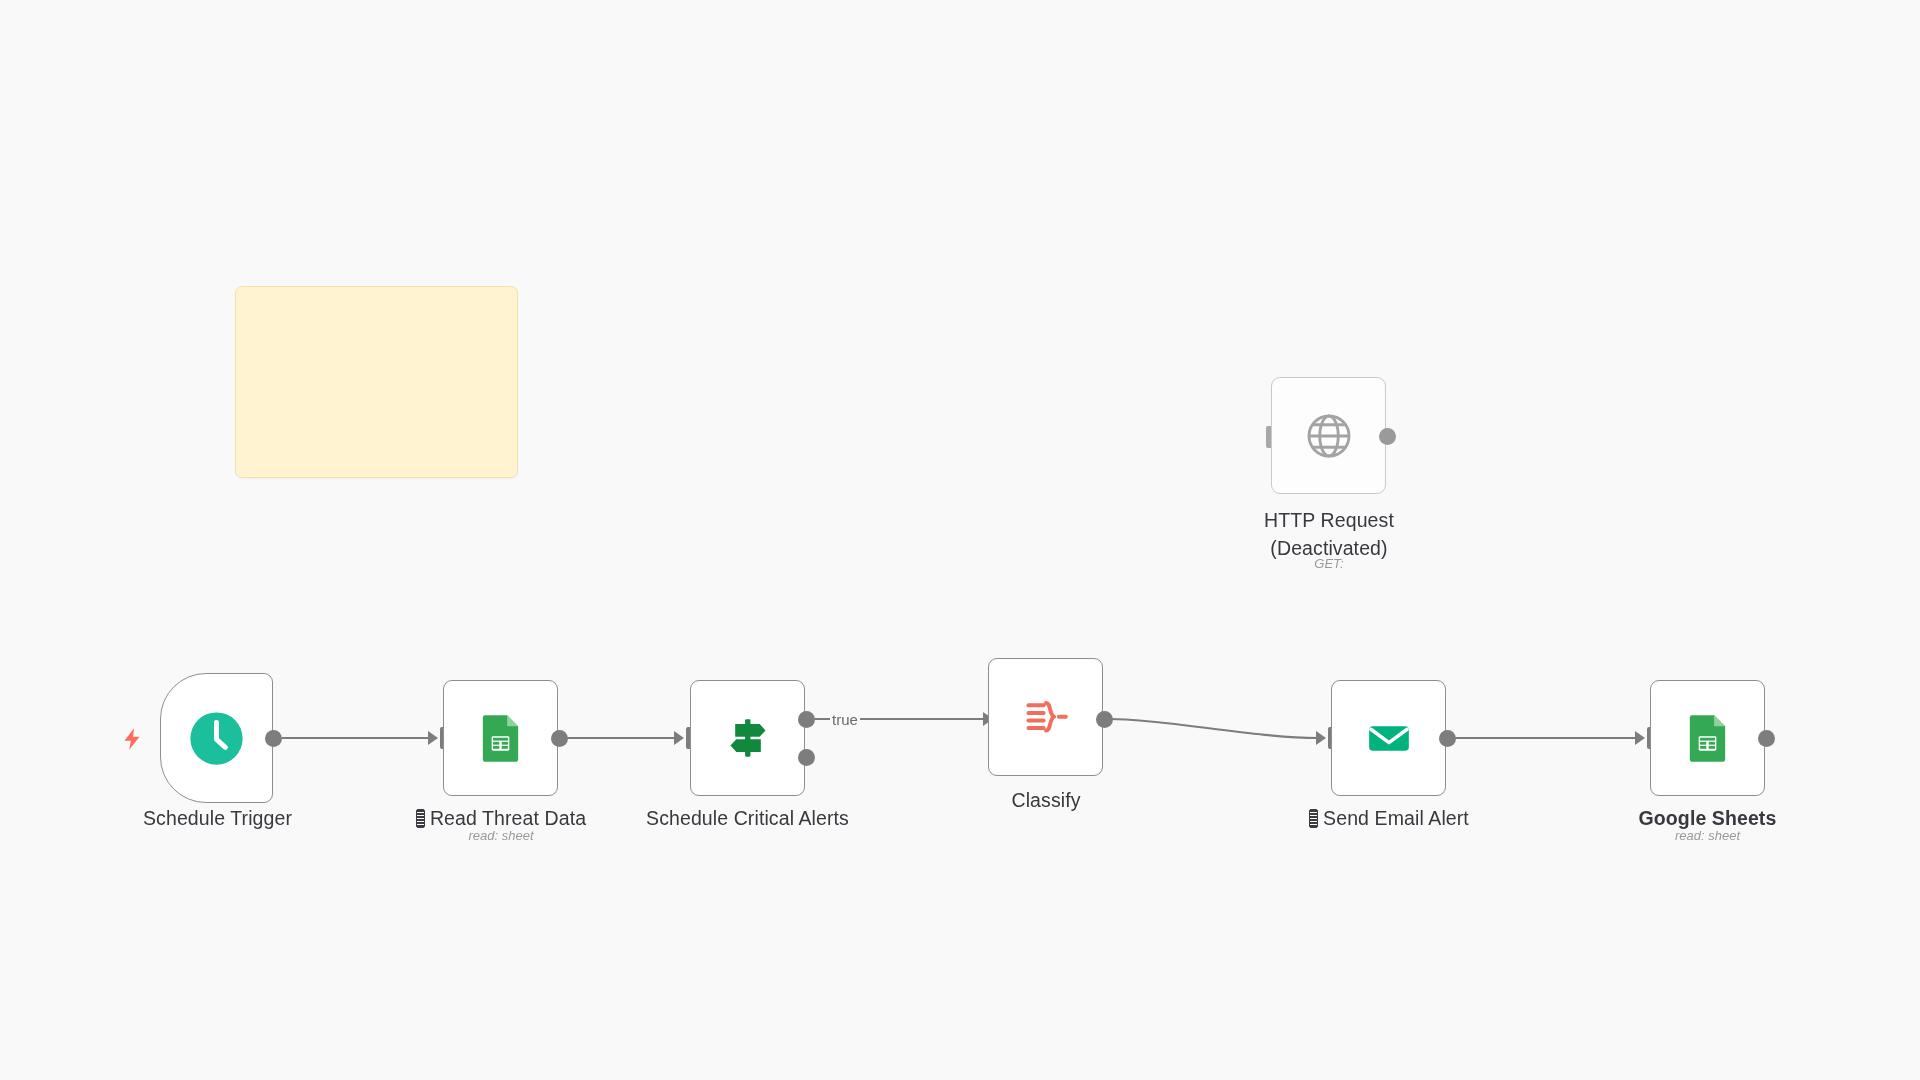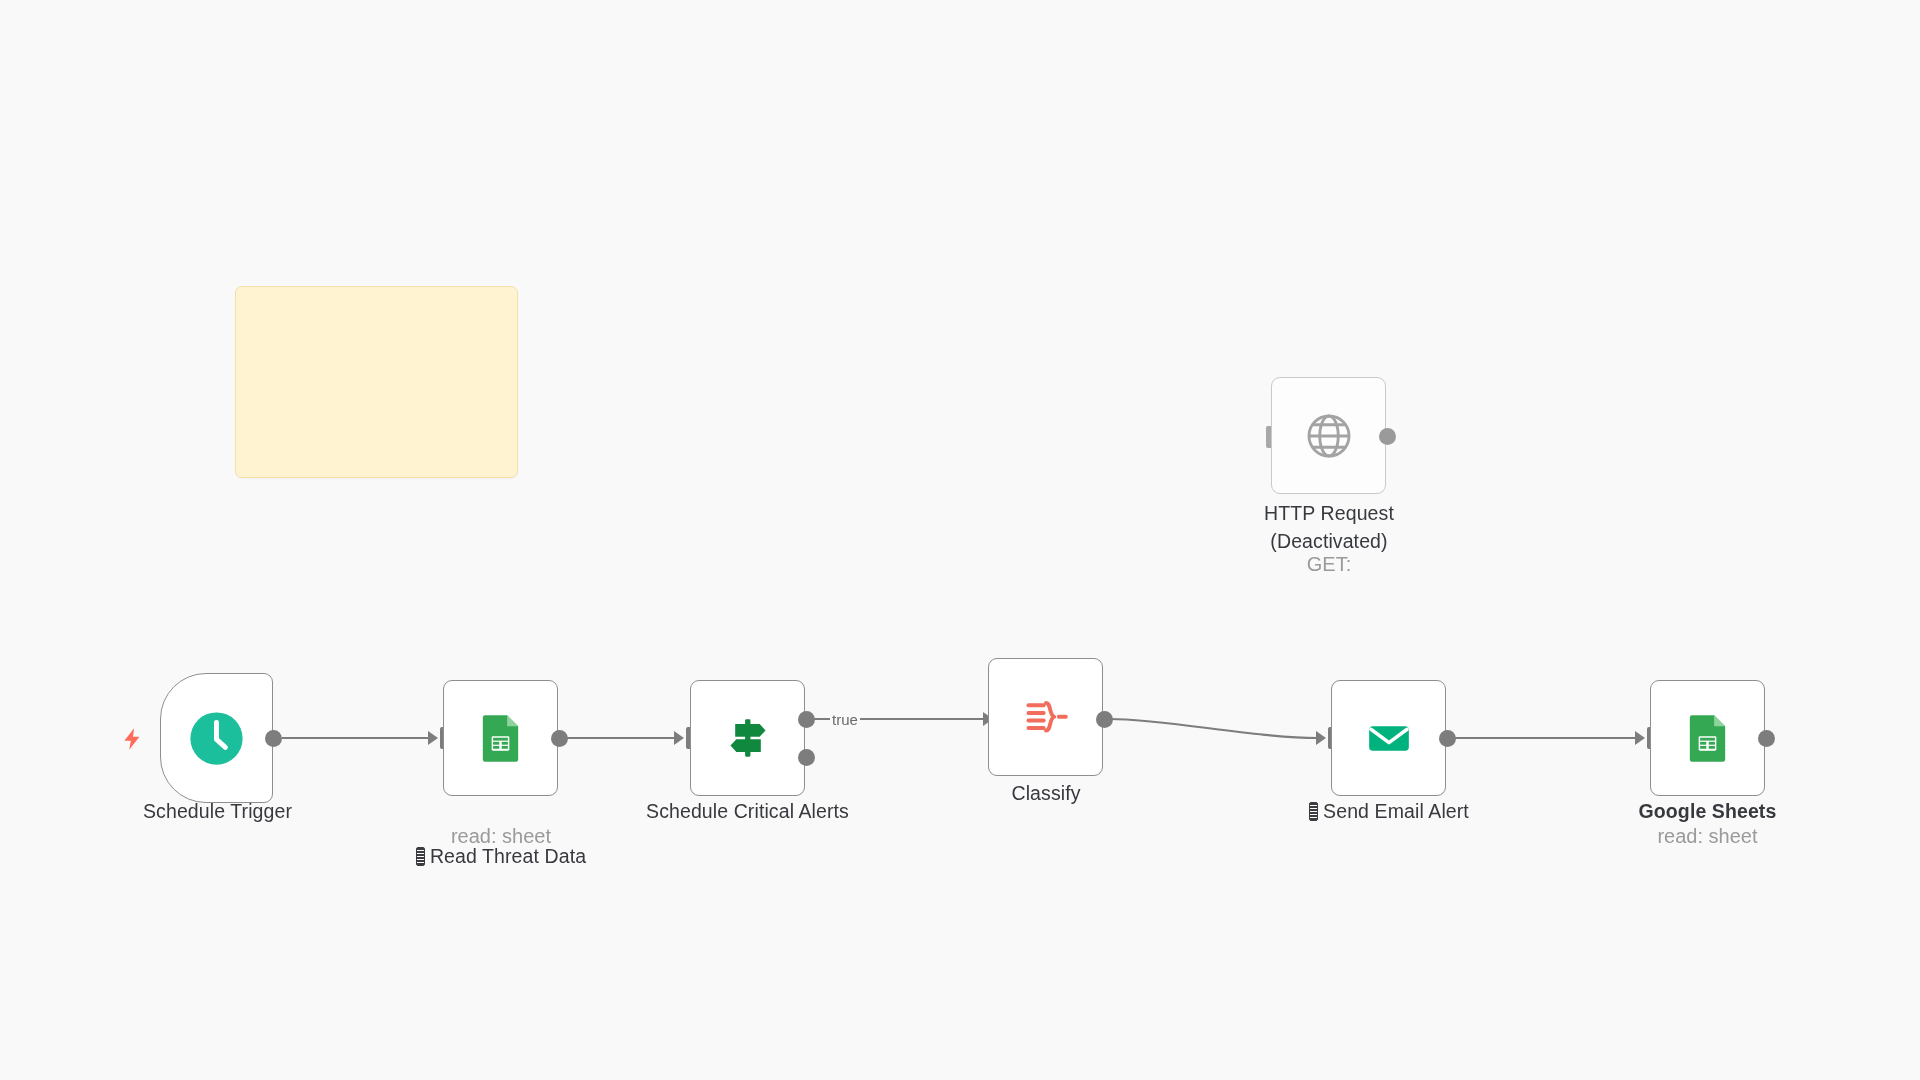--- a/index.html
+++ b/index.html
@@ -58,32 +58,34 @@
     text-align: center;
     color: #37393E;
     font-size: 19.5px;
     line-height: 23px;
     letter-spacing: 0.1px;
     white-space: nowrap;
     display: flex;
     align-items: center;
     justify-content: center;
     gap: 5px;
+    margin-top: 7px;
   }
   .node-caption.deact {
     white-space: normal;
     display: block;
   }
   .node-subtitle {
     position: absolute;
     text-align: center;
     color: #9A9A9A;
-    font-size: 20px;
+    font-size: 13px;
     line-height: 18px;
     white-space: nowrap;
+    font-style: italic;
   }
 
   
   .pin-glyph {
     display: inline-block;
     width: 9px; height: 19px;
     border-radius: 2px;
     background: repeating-linear-gradient(
       to bottom,
       #3A3C42 0px, #3A3C42 1.6px,
@@ -175,21 +177,21 @@
         <path d="M30 3 L40 13 H30 Z" fill="#8ED39B"></path>
         <rect x="16" y="22" width="16" height="13" rx="1.2" fill="#FFFFFF"></rect>
         <rect x="17.3" y="23.3" width="13.4" height="2.6" fill="#34A853"></rect>
         <rect x="17.3" y="27" width="5.6" height="2.6" fill="#34A853"></rect>
         <rect x="25.1" y="27" width="5.6" height="2.6" fill="#34A853"></rect>
         <rect x="17.3" y="30.7" width="5.6" height="2.6" fill="#34A853"></rect>
         <rect x="25.1" y="30.7" width="5.6" height="2.6" fill="#34A853"></rect>
       </svg>
     </div>
     <div class="ep-out" style="left:551px; top:730px;"></div>
-    <div class="node-caption" style="left:370px; top:845px; width:262px;">
+    <div class="node-caption" style="left:370px; top:800px; width:262px;">
       <span class="pin-glyph"></span>
       <span>Read Threat Data</span>
     </div>
     <div class="node-subtitle" style="left:370px; top:827px; width:262px;">read: sheet</div>
   </div>
 
   <div class="node">
     <div class="ep-arrow" style="left:674px; top:731px;"></div>
     <div class="ep-in" style="left:686px; top:727px;"></div>
     <div class="node-box" style="left:690px; top:680px; width:115px; height:116px;">

